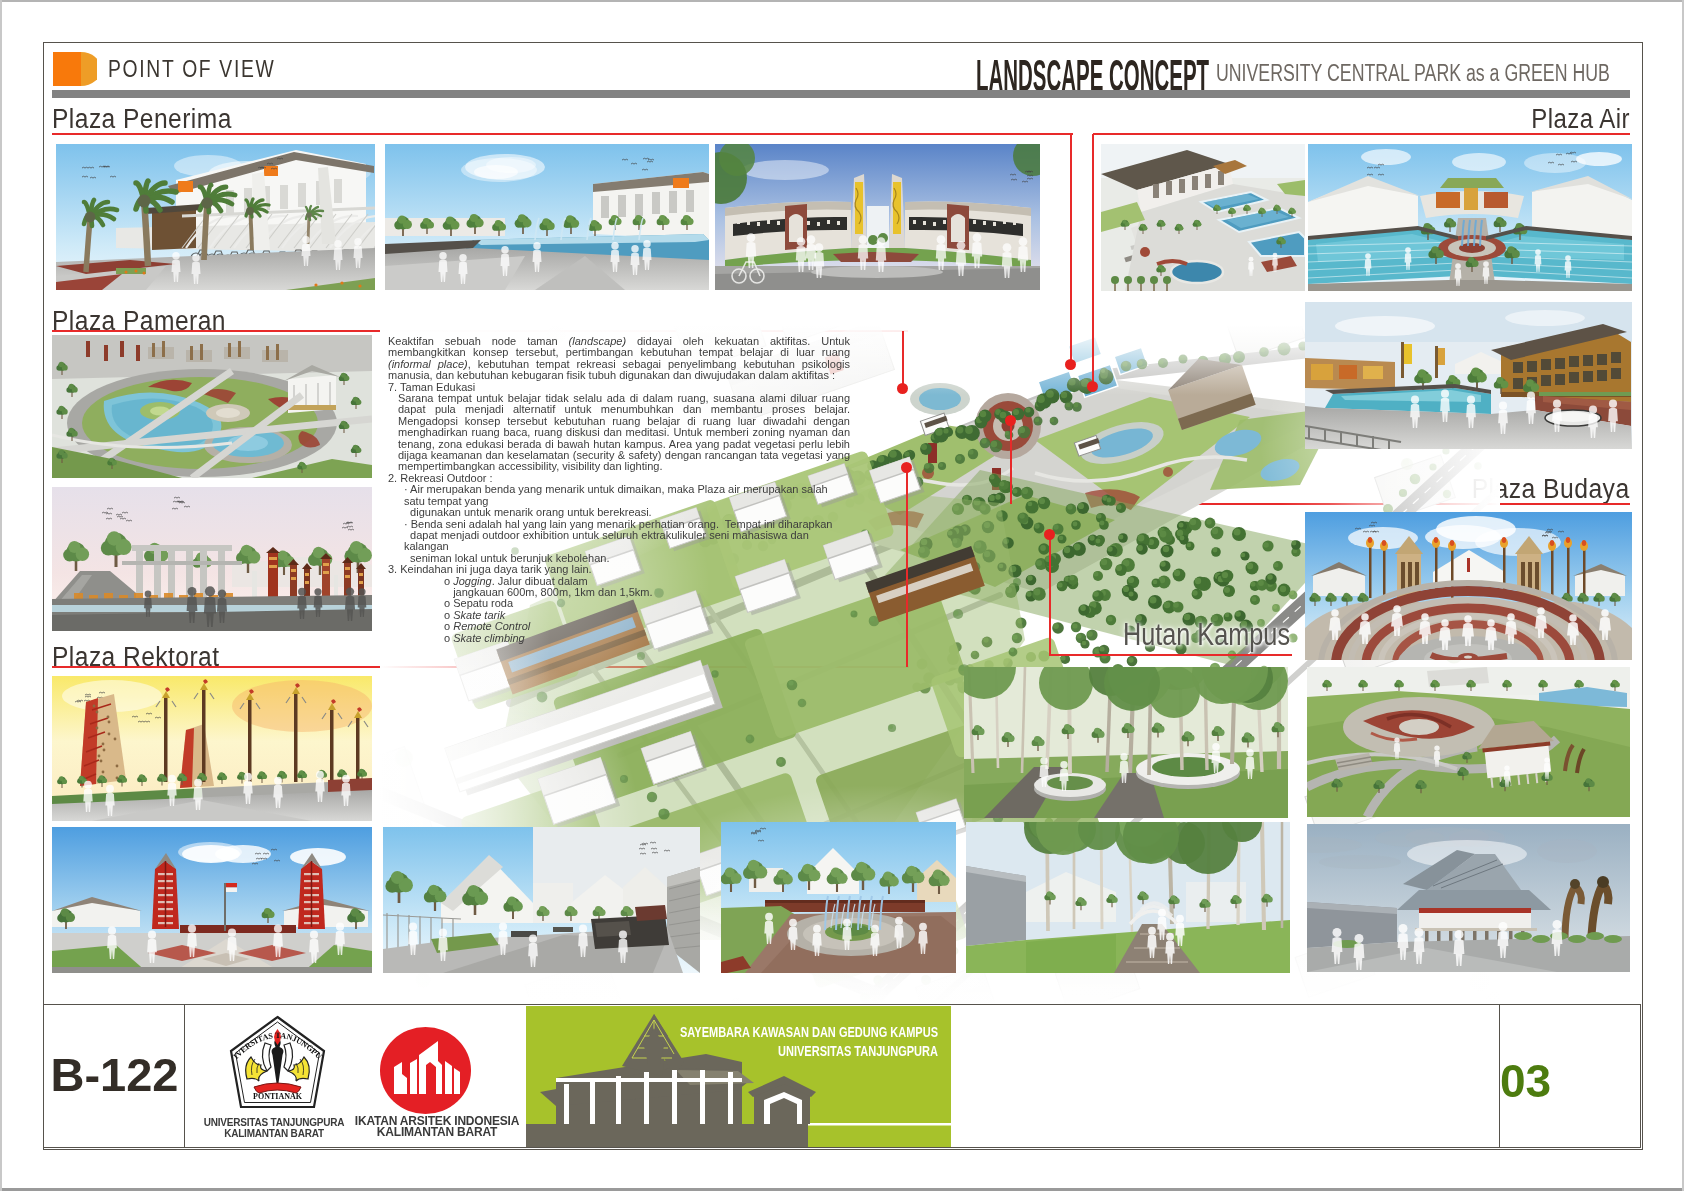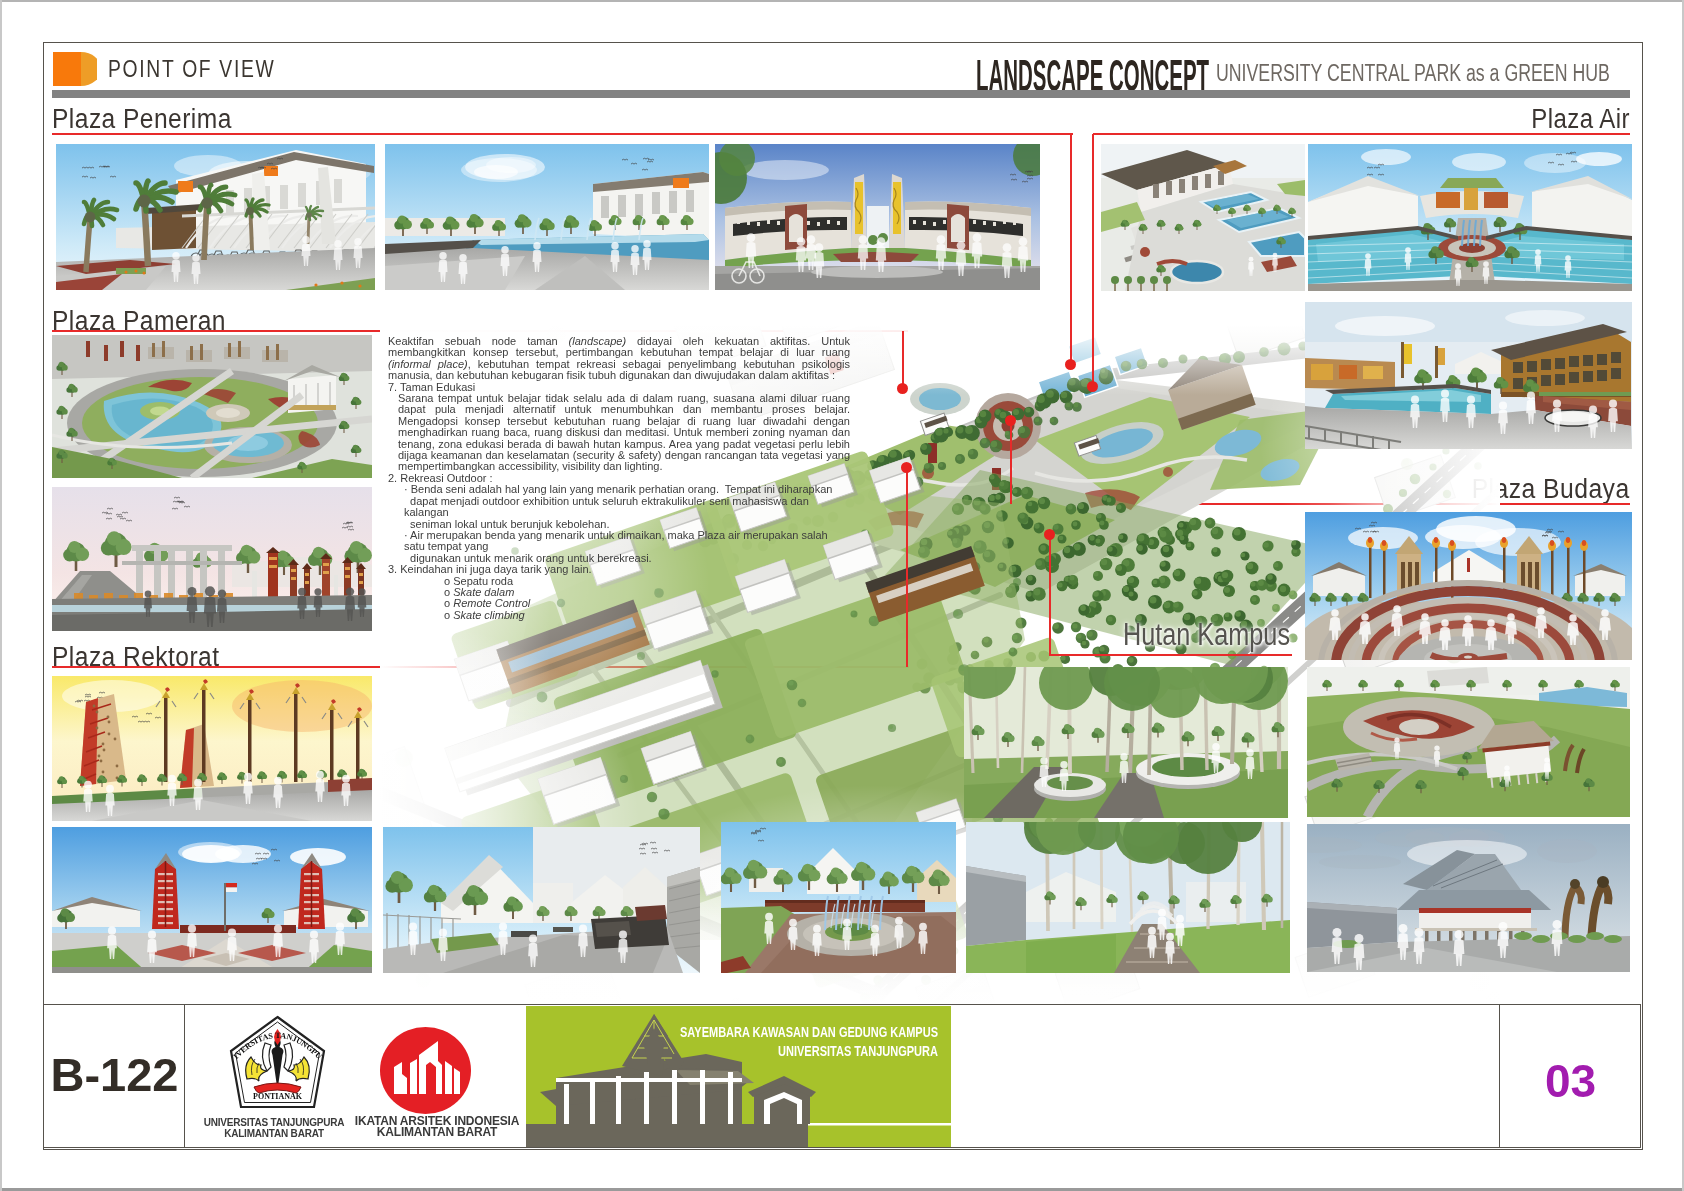--- a/index.html
+++ b/index.html
@@ -1172,25 +1172,26 @@
   <div class="rv" style="left:906px;top:468px;height:199px;"></div>
   <div class="rdot" style="left:901px;top:462px;"></div>
   <div class="rv" style="left:1049px;top:534px;height:121px;"></div>
   <div class="rdot" style="left:1044px;top:529px;"></div>
 
   <div class="abs" style="left:388px;top:336px;width:462px;font-size:11px;line-height:11.4px;color:#3d3d3d;">
     <div style="text-align:justify;">Keaktifan sebuah node taman <i>(landscape)</i> didayai oleh kekuatan aktifitas. Untuk membangkitkan konsep tersebut, pertimbangan kebutuhan tempat belajar di luar ruang <i>(informal place)</i>, kebutuhan tempat rekreasi sebagai penyelimbang kebutuhan psikologis manusia, dan kebutuhan kebugaran fisik tubuh digunakan dan diwujudakan dalam aktifitas :</div>
     <div>7. Taman Edukasi</div>
     <div style="padding-left:10px;text-align:justify;">Sarana tempat untuk belajar tidak selalu ada di dalam ruang, suasana alami diluar ruang dapat pula menjadi alternatif untuk menumbuhkan dan membantu proses belajar. Mengadopsi konsep tersebut kebutuhan ruang belajar di ruang luar diwadahi dengan menghadirkan ruang baca, ruang diskusi dan meditasi. Untuk memberi zoning nyaman dan tenang, zona edukasi berada di bawah hutan kampus. Area yang padat vegetasi perlu lebih dijaga keamanan dan keselamatan (security &amp; safety) dengan rancangan tata vegetasi yang mempertimbangkan accessibility, visibility dan lighting.</div>
     <div>2. Rekreasi Outdoor :</div>
+    <div style="padding-left:16px;">· Air merupakan benda yang menarik untuk dimaikan, maka Plaza air merupakan salah satu tempat yang<br>&nbsp;&nbsp;digunakan untuk menarik orang untuk berekreasi.</div>
     <div style="padding-left:16px;">· Benda seni adalah hal yang lain yang menarik perhatian orang.&nbsp; Tempat ini diharapkan<br>&nbsp;&nbsp;dapat menjadi outdoor exhibition untuk seluruh ektrakulikuler seni mahasiswa dan kalangan<br>&nbsp;&nbsp;seniman lokal untuk berunjuk kebolehan.</div>
-    <div style="padding-left:16px;">· Air merupakan benda yang menarik untuk dimaikan, maka Plaza air merupakan salah satu tempat yang<br>&nbsp;&nbsp;digunakan untuk menarik orang untuk berekreasi.</div>
     <div>3. Keindahan ini juga daya tarik yang lain.</div>
+    <div style="padding-left:56px;">o <i>Jogging</i>. Jalur dibuat dalam<br>&nbsp;&nbsp;&nbsp;jangkauan 600m, 800m, 1km dan 1,5km.</div>
     <div style="padding-left:56px;">o Sepatu roda</div>
-    <div style="padding-left:56px;">o <i>Skate dalam</i></div>
+    <div style="padding-left:56px;">o <i>Skate tarik</i></div>
     <div style="padding-left:56px;">o <i>Remote Control</i></div>
     <div style="padding-left:56px;">o <i>Skate climbing</i></div>
   </div>
 
 <svg width="0" height="0" style="position:absolute">
 <defs>
 <g id="psn">
           <circle cx="0" cy="-21" r="3"></circle>
           <path d="M-3,-17 Q0,-19 3,-17 L3.6,-8 2.2,-8 1.6,0 0.6,0 0,-7 -0.6,0 -1.6,0 -2.2,-8 -3.6,-8 Z"></path>
         </g>
@@ -3235,14 +3236,14 @@
 
       <path d="M238,118 v-24 l20,-8 18,8 v24 z" fill="#fff"></path>
       <path d="M244,118 v-20 l14,-6 13,6 v20 z" fill="#6b675b"></path>
       <text x="412" y="31" text-anchor="end" font-size="15.5" font-weight="bold" fill="#fff" font-family="Liberation Sans,sans-serif" textLength="258" lengthAdjust="spacingAndGlyphs">SAYEMBARA KAWASAN DAN GEDUNG KAMPUS</text>
       <text x="412" y="50" text-anchor="end" font-size="15.5" font-weight="bold" fill="#fff" font-family="Liberation Sans,sans-serif" textLength="160" lengthAdjust="spacingAndGlyphs">UNIVERSITAS TANJUNGPURA</text>
     </svg>
   </div>
 
   <div class="abs" style="left:951px;top:1004px;width:549px;height:144px;border-right:1px solid #56524c;box-sizing:border-box;"></div>
 
-  <div class="abs" style="left:1500px;top:1054px;width:141px;text-align:center;font-size:46px;font-weight:bold;color:#a21caf;">03</div>
+  <div class="abs" style="left:1500px;top:1054px;width:141px;font-size:46px;font-weight:bold;color:#4d7c0f;">03</div>
 </div>
 
 </body></html>

